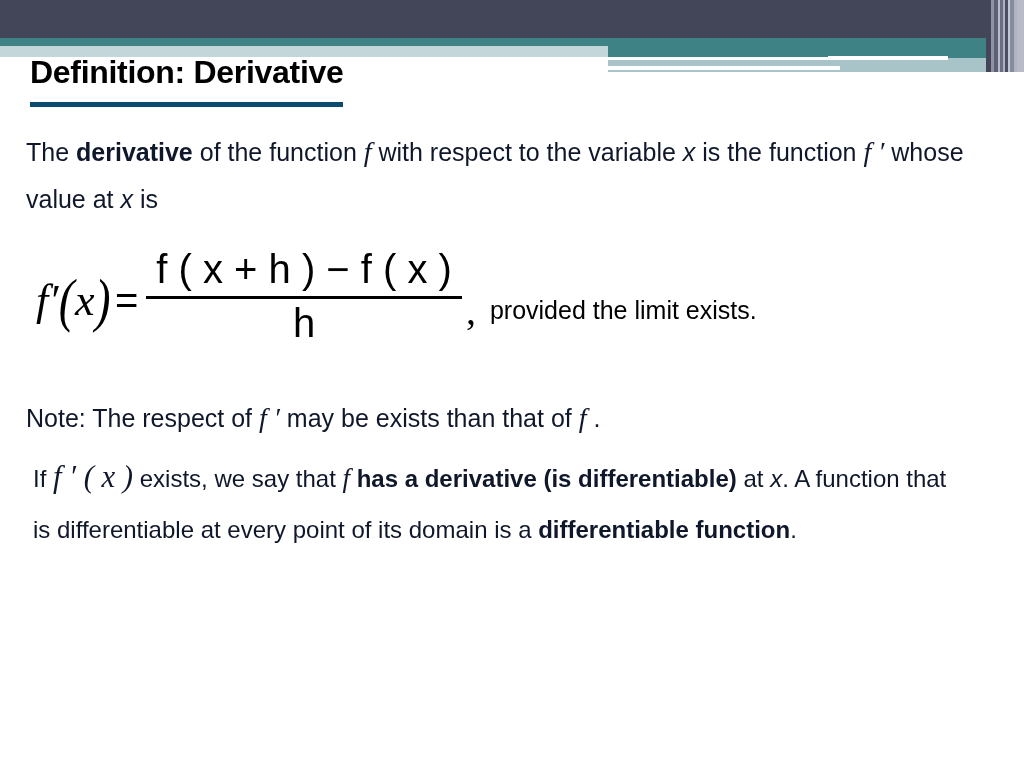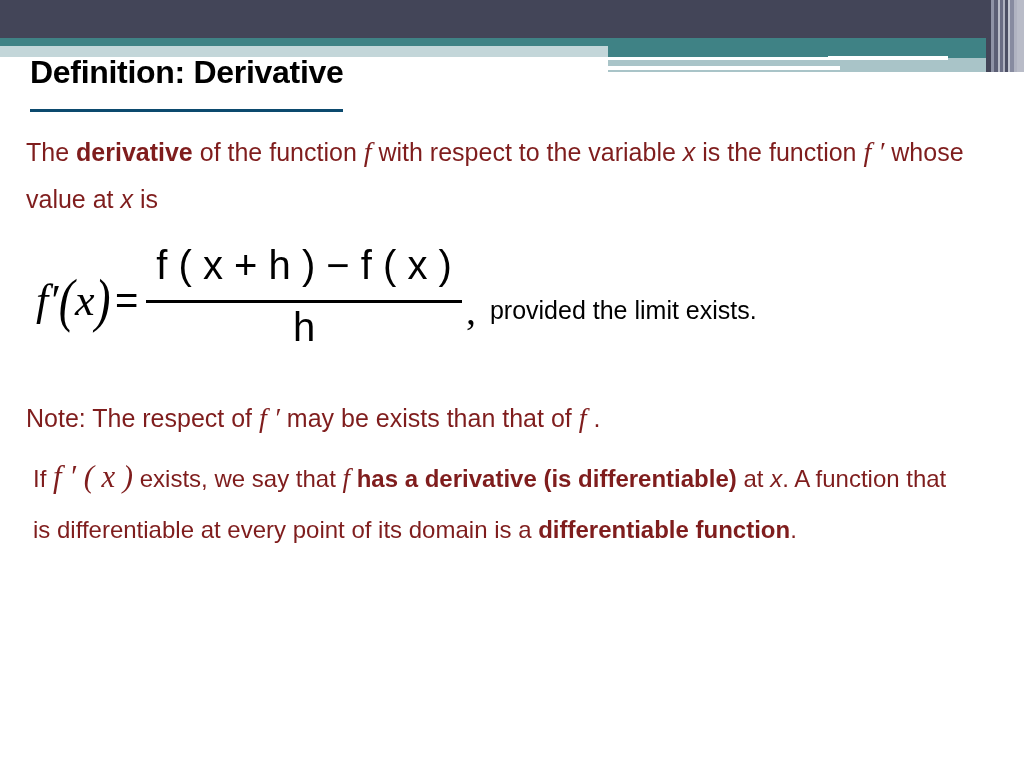--- a/index.html
+++ b/index.html
@@ -86,36 +86,36 @@
   }
 
   
   #slide-title {
     position: absolute;
     left: 30px; top: 54px;
     font-size: 32px;
     font-weight: bold;
     letter-spacing: -0.3px;
     color: #000000;
-    border-bottom: 3px solid #0c4a6e;
-    padding-bottom: 18px;
+    border-bottom: 5px solid #0c4a6e;
+    padding-bottom: 11px;
     display: inline-block;
     line-height: 1.15;
   }
 
   #content {
     position: absolute;
     left: 0; top: 110px;
     width: 1024px;
   }
 
   .para {
     font-size: 25px;
     line-height: 47px;
-    color: #7f1d1d;
+    color: #0f172a;
   }
 
   .p-intro {
     position: absolute;
     left: 26px; top: 18px;
     width: 975px;
   }
 
   .p-note {
     position: absolute;
@@ -200,21 +200,21 @@
     display: inline-flex;
     flex-direction: column;
     align-items: center;
     justify-content: center;
     margin: 0 2px;
     position: relative;
     top: -4px;
   }
   .frac .num {
     font-size: 40px;
-    padding: 0 10px 12px 10px;
+    padding: 0 10px 4px 10px;
     line-height: 1.12;
   }
   .frac .bar {
     width: 100%;
     height: 3px;
     background: #000;
   }
   .frac .den {
     font-size: 40px;
     padding: 2px 10px 0 10px;

